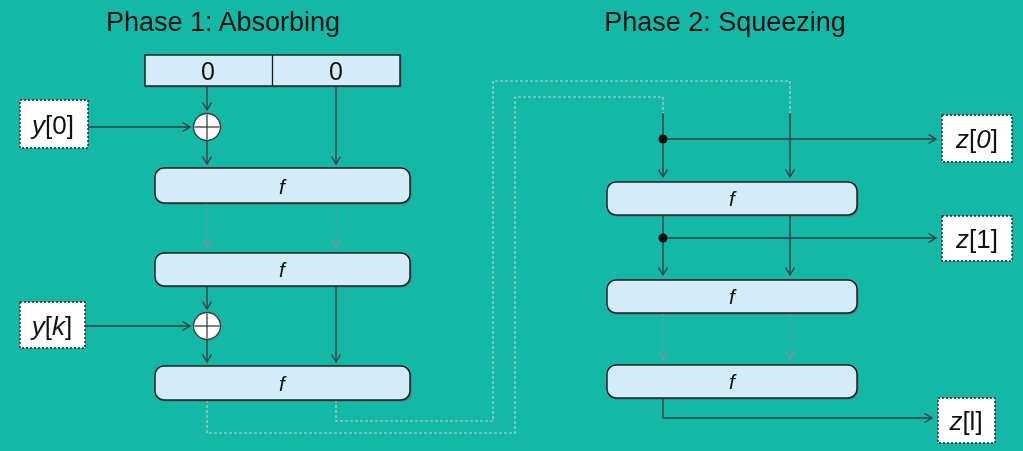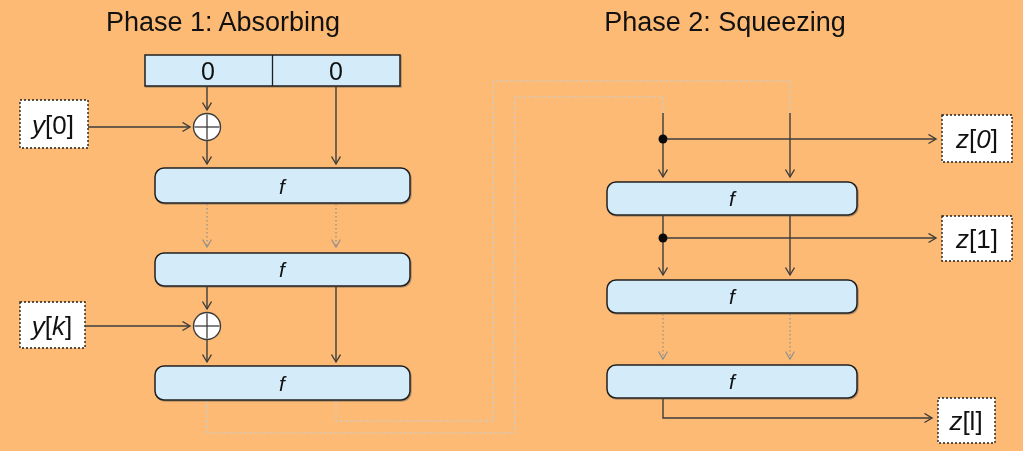--- a/index.html
+++ b/index.html
@@ -1,16 +1,16 @@
 <!DOCTYPE html>
 <html style="--box_fill: #d4ecfa; --box_stroke: #1f1f1f; --arrow: #3d3d3d; --dashed_arrow: #8f8f8f; --feedback_line: #cbcbcb; --io_border: #222222;"><head>
 <meta charset="utf-8">
 <style>
   html,body { margin:0; padding:0; background:#ffffff; }
-  #stage { position:relative; width:1023px; height:451px; background:#fdba74; overflow:hidden;
+  #stage { position:relative; width:1023px; height:451px; background:#14b8a6; overflow:hidden;
            font-family:"Liberation Sans", sans-serif; }
   svg { display:block; }
 
   .title     { font-size:27px; fill:#111; }
   .cell-zero { font-size:25px; fill:#111; }
   .f-label   { font-size:21px; font-style:italic; fill:#111; }
   .io-label  { font-size:26px; fill:#111; }
   .it        { font-style:italic; }
 
   .bluebox  { fill:var(--box_fill); stroke:var(--box_stroke); stroke-width:1.5;

